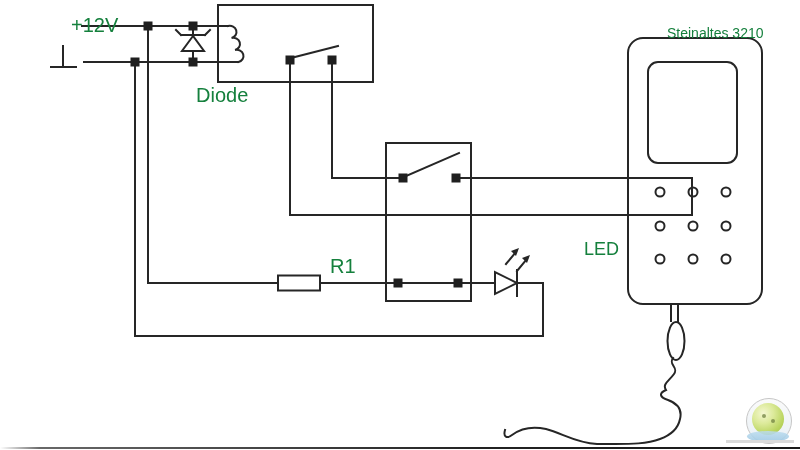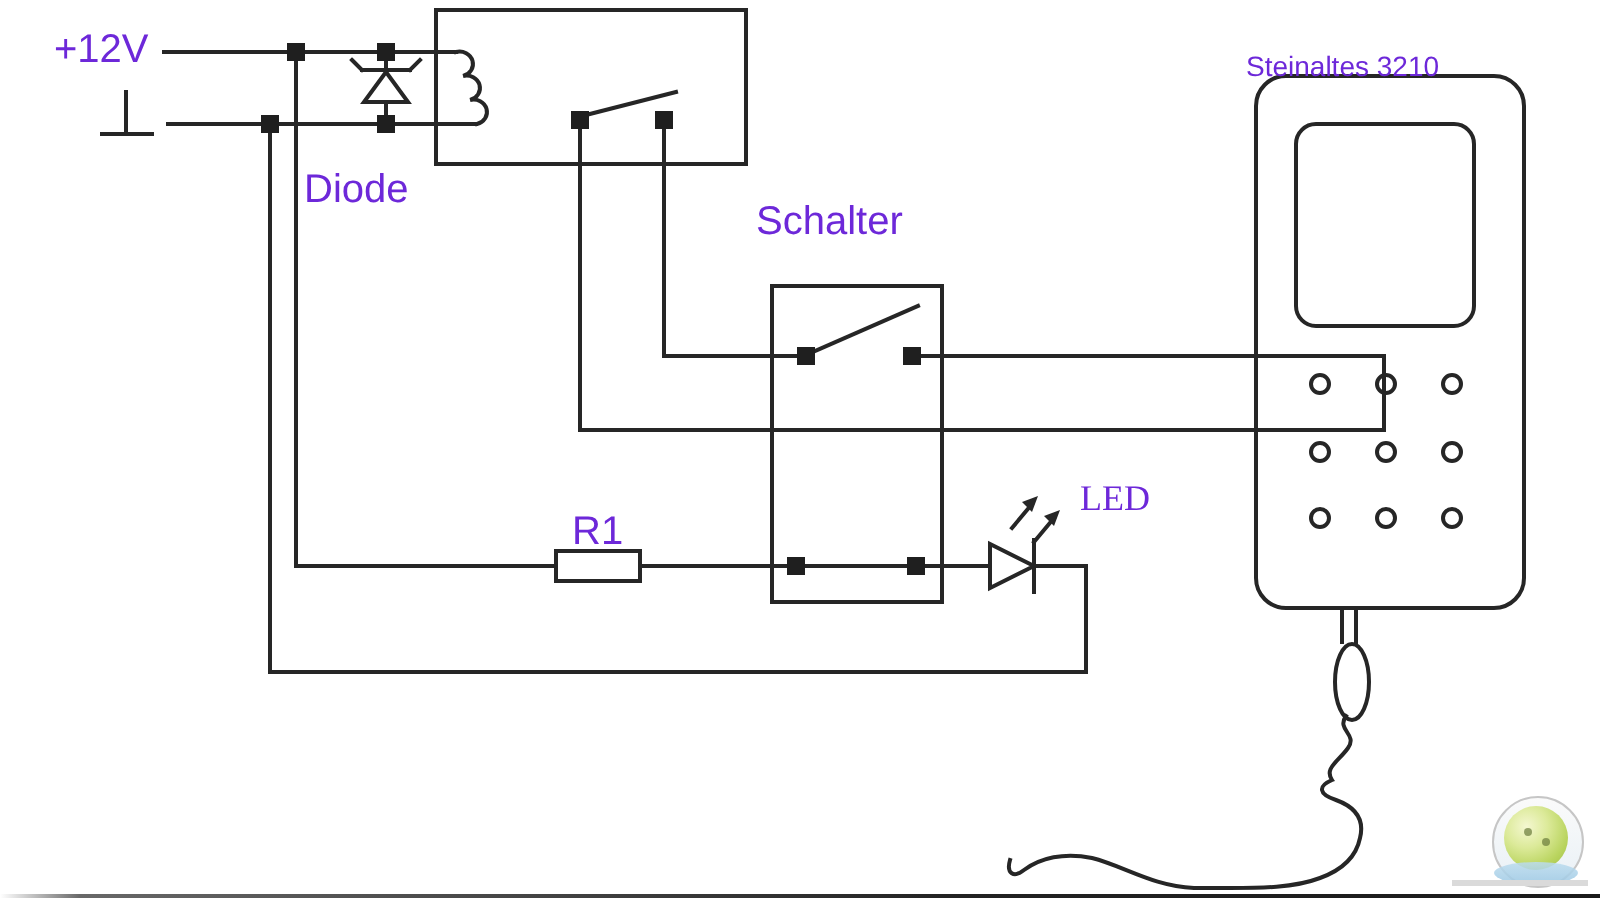--- a/index.html
+++ b/index.html
@@ -15,30 +15,31 @@
     overflow: hidden;
     font-family: "Liberation Sans", sans-serif;
   }
   #circuit-svg {
     position: absolute;
     left: 0;
     top: 0;
   }
   .lbl {
     position: absolute;
-    color: #6d28d9;
+    color: #15803d;
     font-size: 20px;
     line-height: 1.05;
     white-space: nowrap;
+    margin-left: 44px;
   }
   .lbl-supply   { left: 27px;  top: 15px; }
   .lbl-diode    { left: 152px; top: 85px; }
   .lbl-switch   { left: 378px; top: 101px; }
   .lbl-resistor { left: 286px; top: 256px; }
-  .lbl-led      { left: 540px; top: 240px; font-size: 18px; font-family: Liberation Serif, serif; }
+  .lbl-led      { left: 540px; top: 240px; font-size: 18px; }
   .lbl-device   { left: 623px; top: 26px; font-size: 14px; }
 
   
   .watermark { position: absolute; left: 744px; top: 398px; width: 50px; height: 48px; }
   .wm-dome {
     position: absolute; left: 2px; top: 0; width: 44px; height: 44px;
     border-radius: 50%;
     border: 1px solid #c6c6c6;
     background: linear-gradient(180deg, rgba(242,242,242,0.35), rgba(214,228,238,0.55));
   }
@@ -137,21 +138,20 @@
         <rect x="398.5" y="173.5" width="9" height="9"></rect>
         <rect x="451.5" y="173.5" width="9" height="9"></rect>
         <rect x="393.5" y="278.5" width="9" height="9"></rect>
         <rect x="453.5" y="278.5" width="9" height="9"></rect>
       </g>
     </g>
   </svg>
 
   <div class="lbl lbl-supply">+12V</div>
   <div class="lbl lbl-diode">Diode</div>
-  <div class="lbl lbl-switch">Schalter</div>
   <div class="lbl lbl-resistor">R1</div>
   <div class="lbl lbl-led">LED</div>
   <div class="lbl lbl-device">Steinaltes 3210</div>
 
   <div class="watermark">
     <div class="wm-dome"></div>
     <div class="wm-ball"></div>
     <div class="wm-dot d1"></div>
     <div class="wm-dot d2"></div>
     <div class="wm-water"></div>

